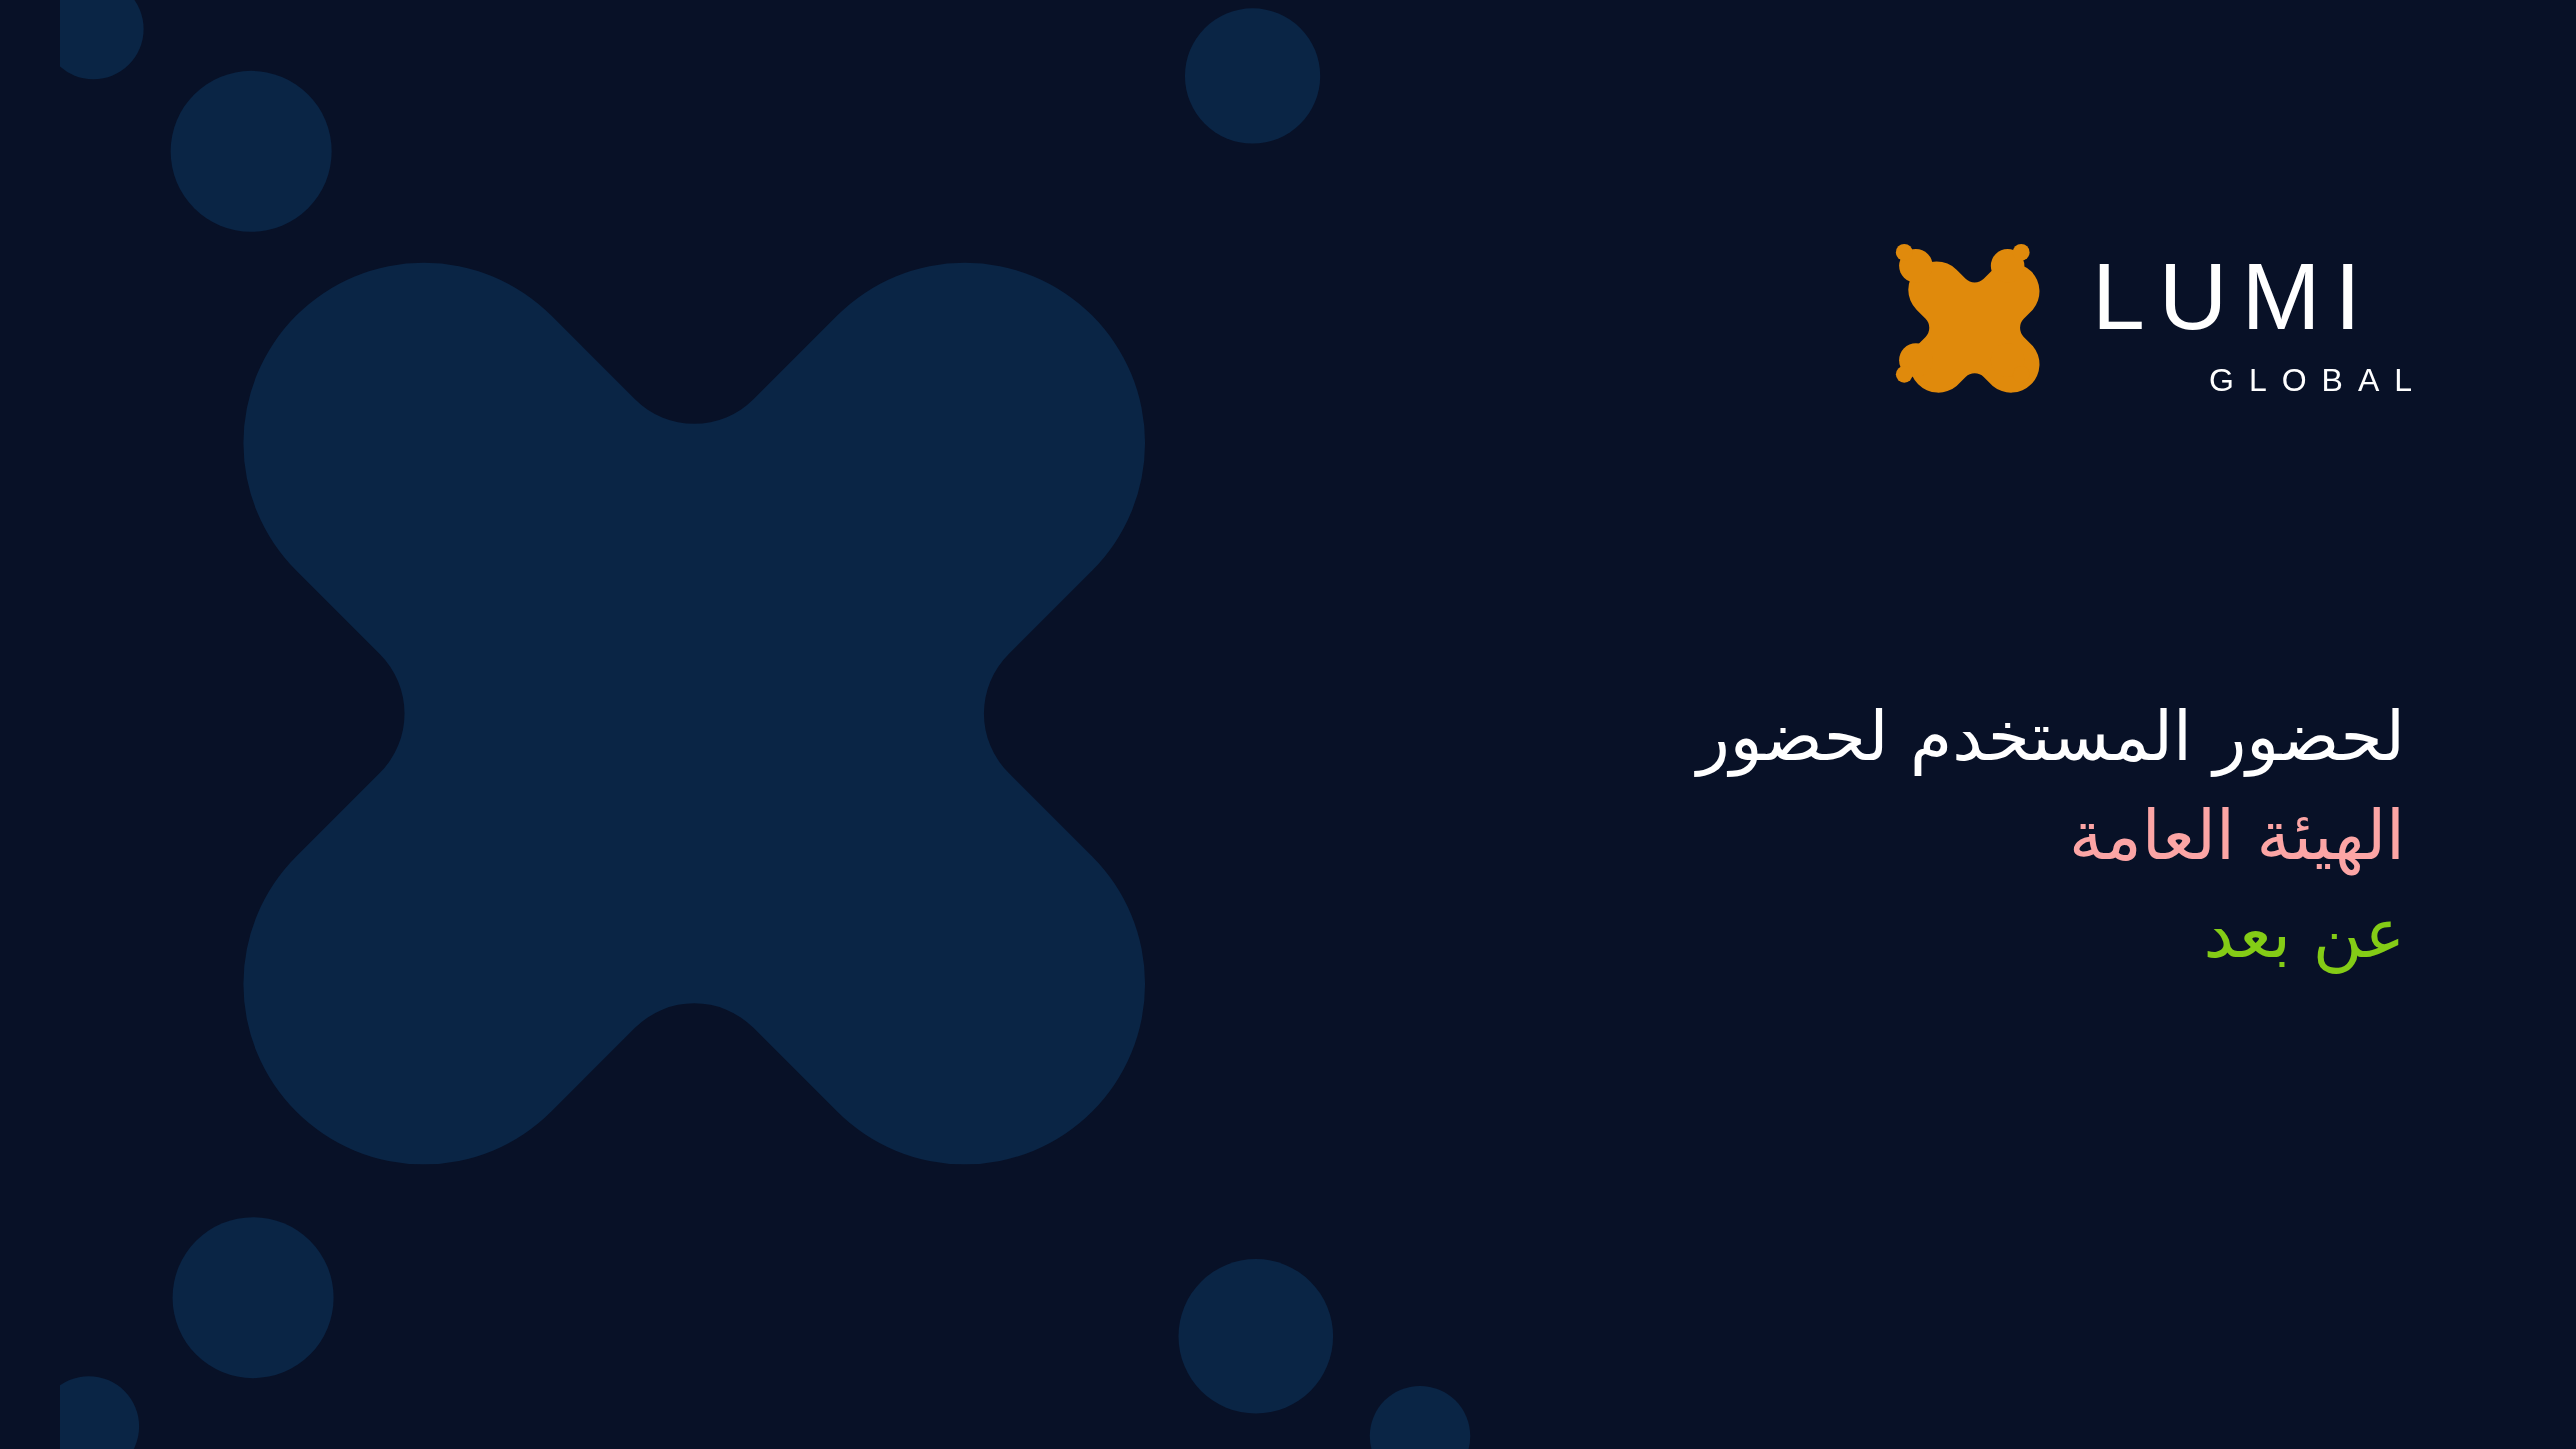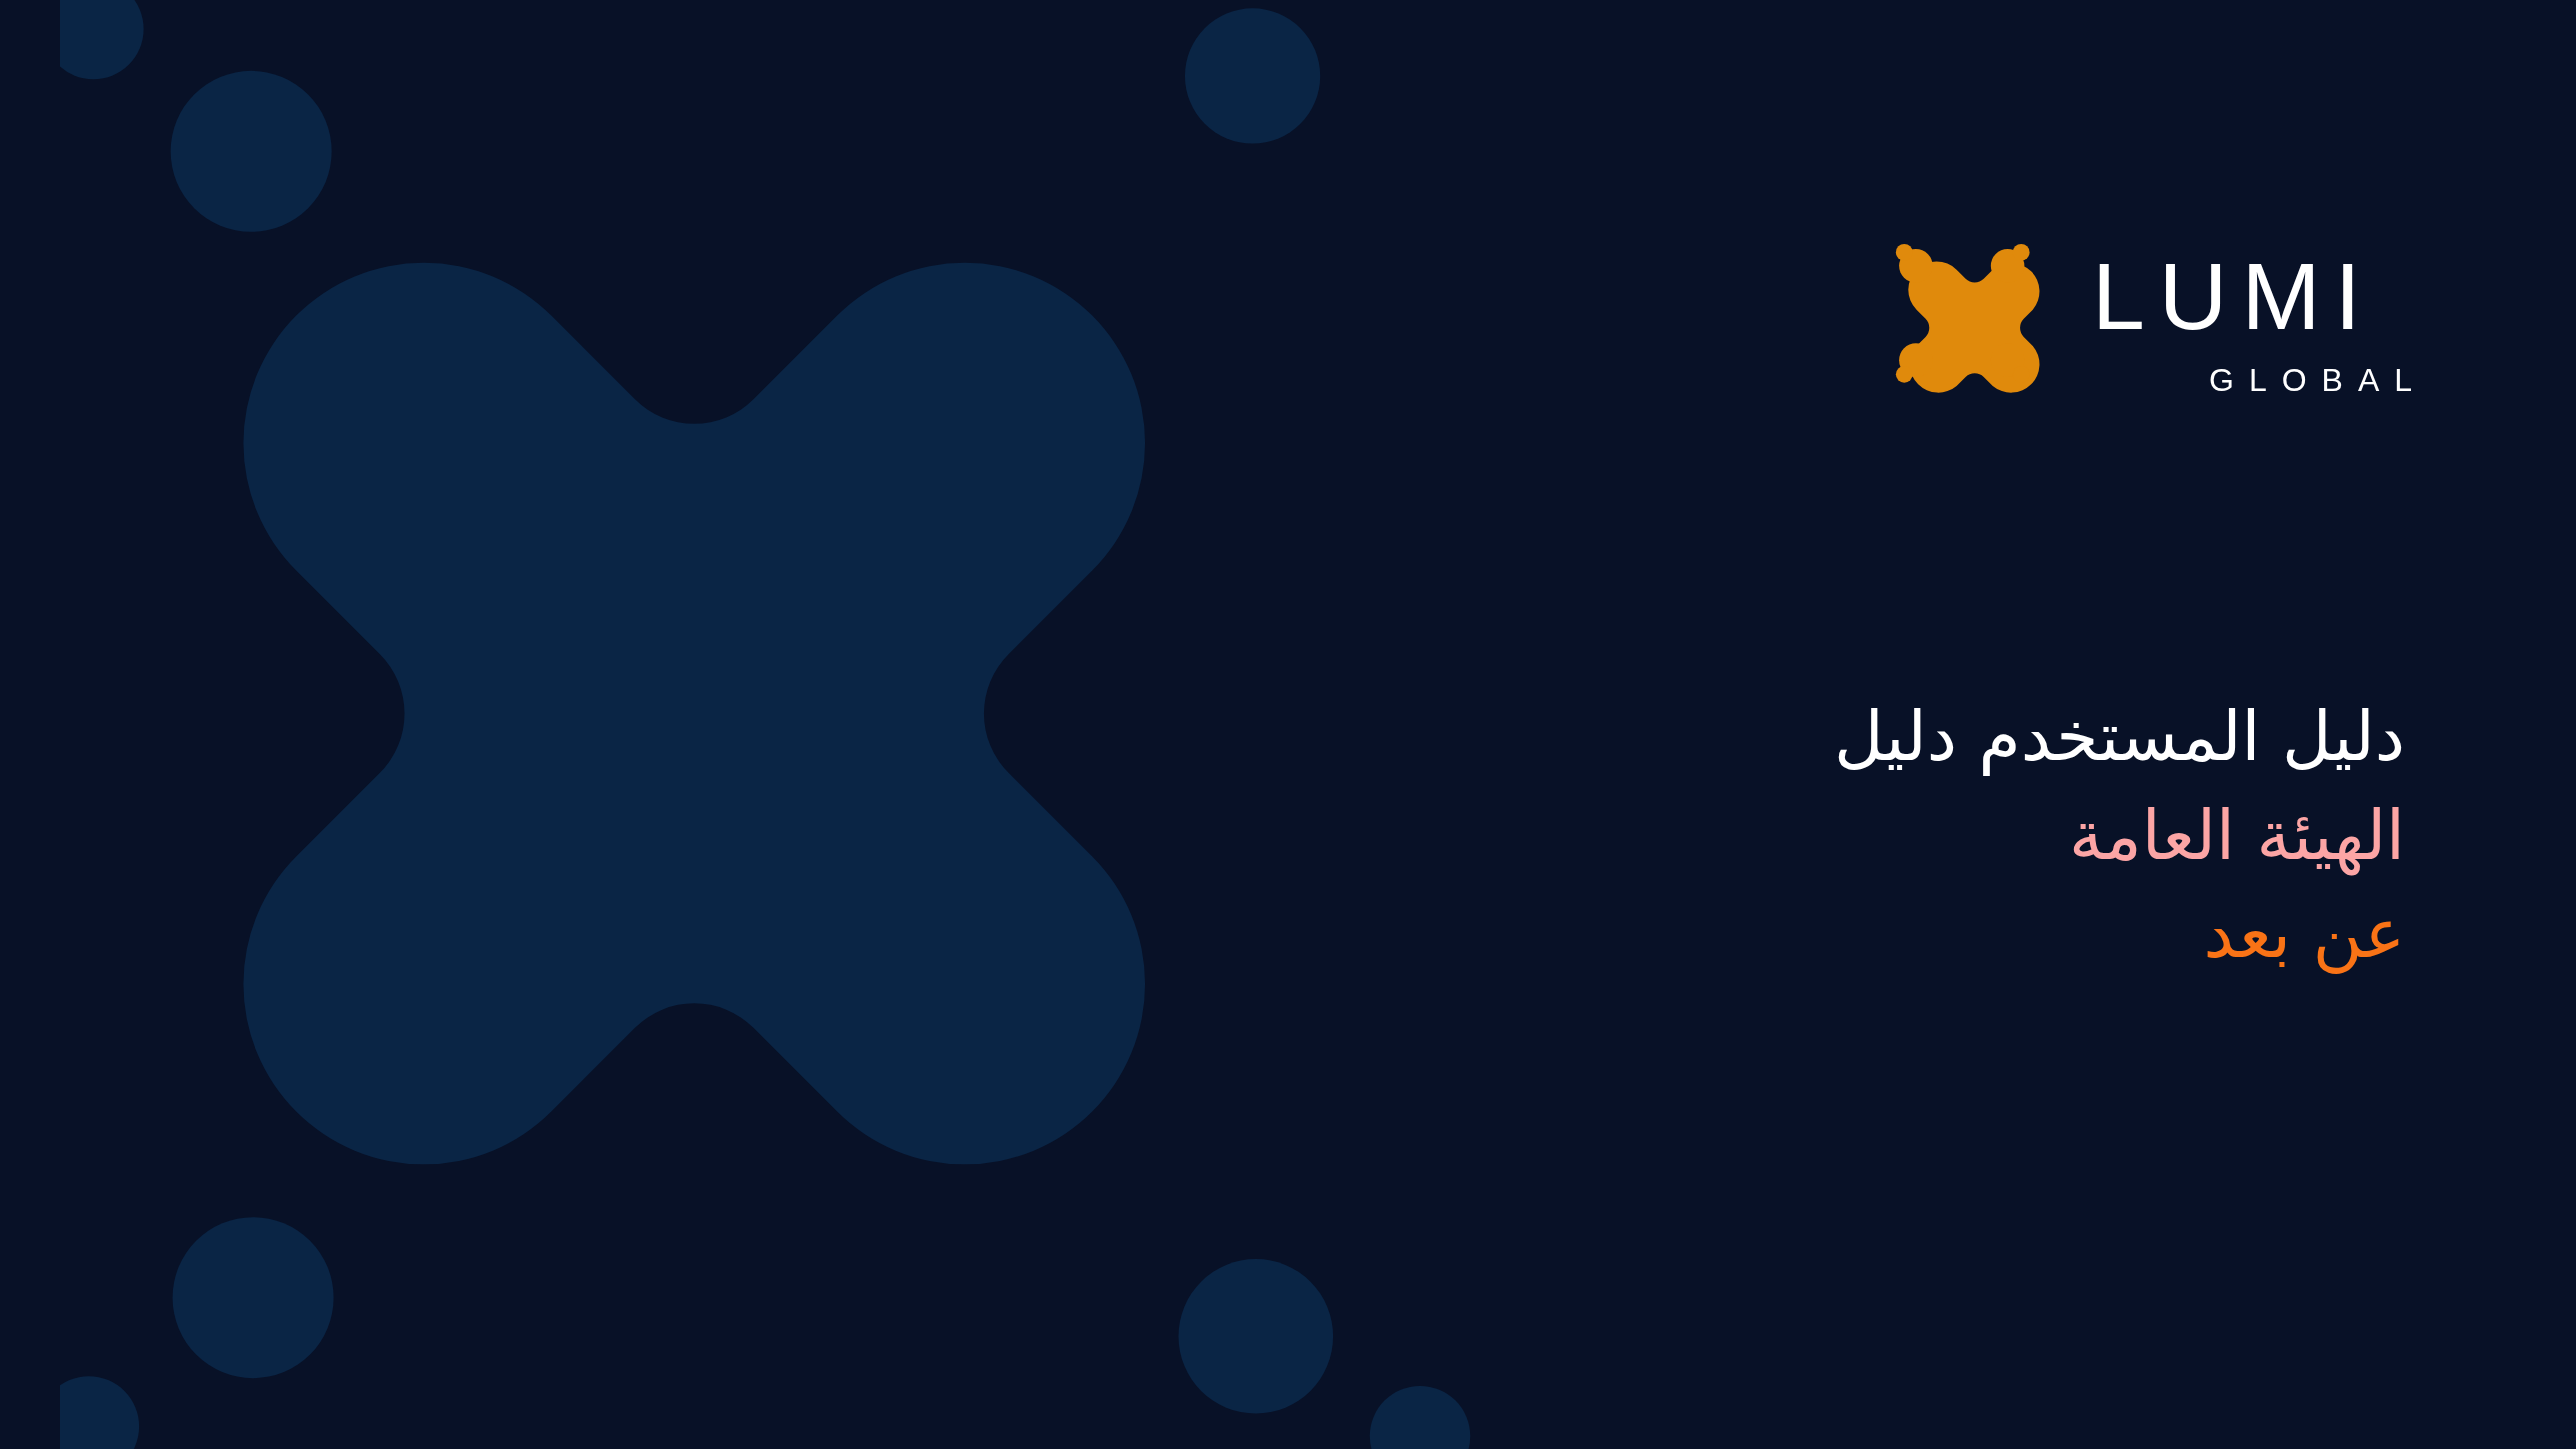--- a/index.html
+++ b/index.html
@@ -99,21 +99,21 @@
     font-family: "DejaVu Sans", "Liberation Sans", sans-serif;
   }
 
   .title-line-1 { color: #ffffff; }
   .title-line-2 {
     color: #fca5a5;
     letter-spacing: 3.9px;
     margin-top: 2.6px;
   }
   .title-line-3 {
-    color: #f97316;
+    color: #84cc16;
     margin-top: 1.3px;
   }
 </style>
 </head>
 <body>
 
 <div id="slide">
 
   <svg id="bg-decor" viewBox="0 0 4000 2250" preserveAspectRatio="none" xmlns="http://www.w3.org/2000/svg">
 
@@ -187,19 +187,19 @@
       <circle cx="200" cy="208" r="13" fill="#E08A0C"></circle>
     </svg>
 
     <div id="logo-wordmark">
       <span class="wordmark-lumi">LUMI</span>
       <span class="wordmark-global">GLOBAL</span>
     </div>
   </div>
 
   <div id="title-block">
-    <span class="title-line title-line-1">دليل المستخدم دليل</span>
+    <span class="title-line title-line-1">لحضور المستخدم لحضور</span>
     <span class="title-line title-line-2">الهيئة العامة</span>
     <span class="title-line title-line-3">عن بعد</span>
   </div>
 
 </div>
 
 
 </body></html>

